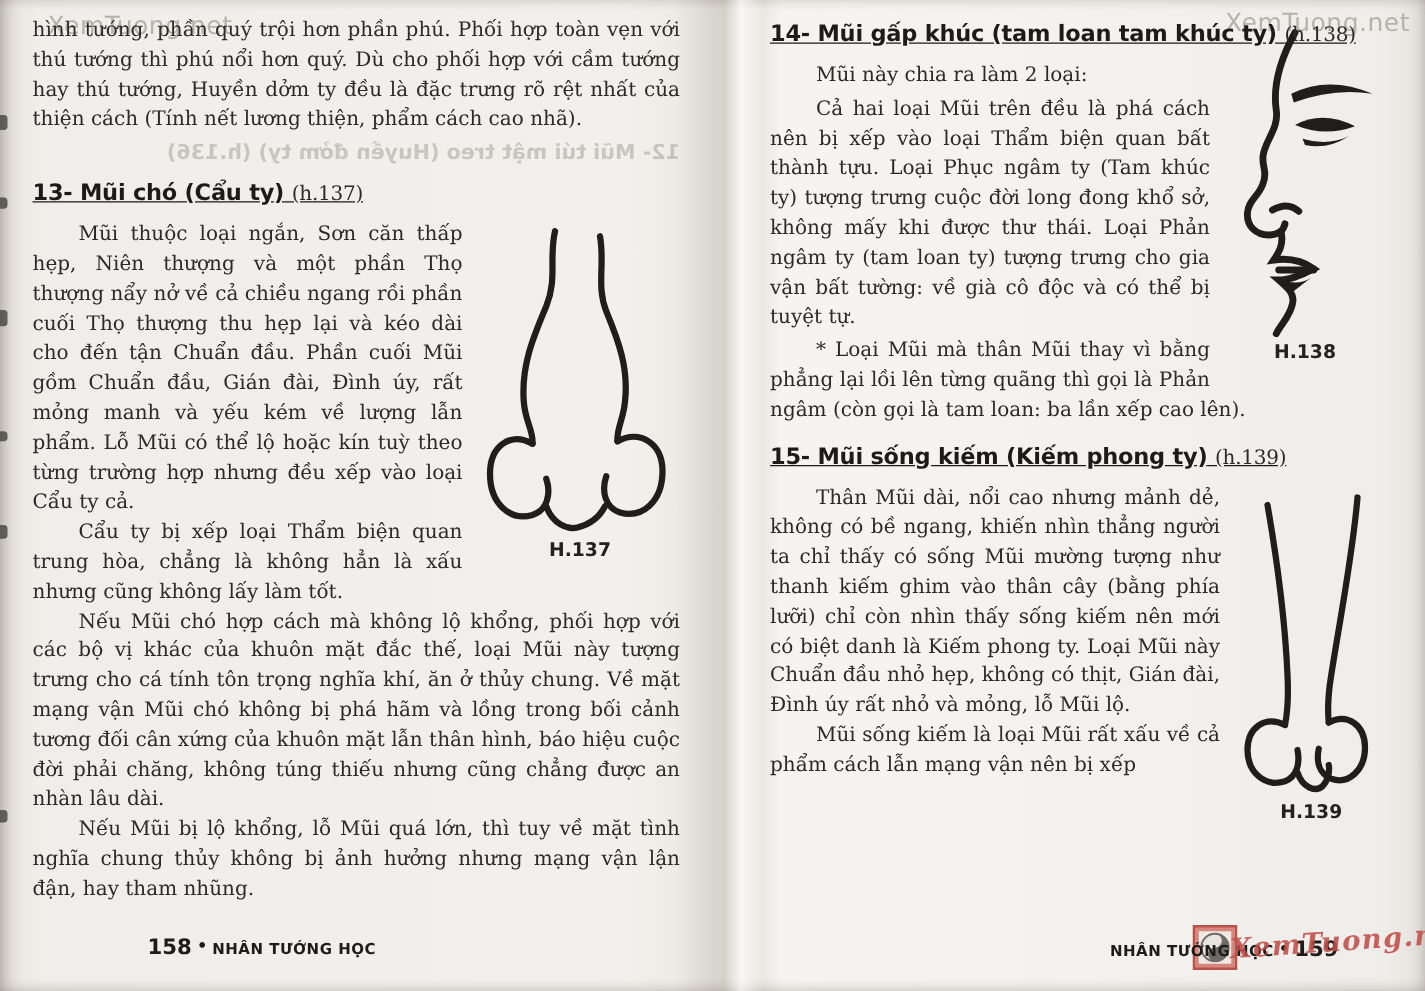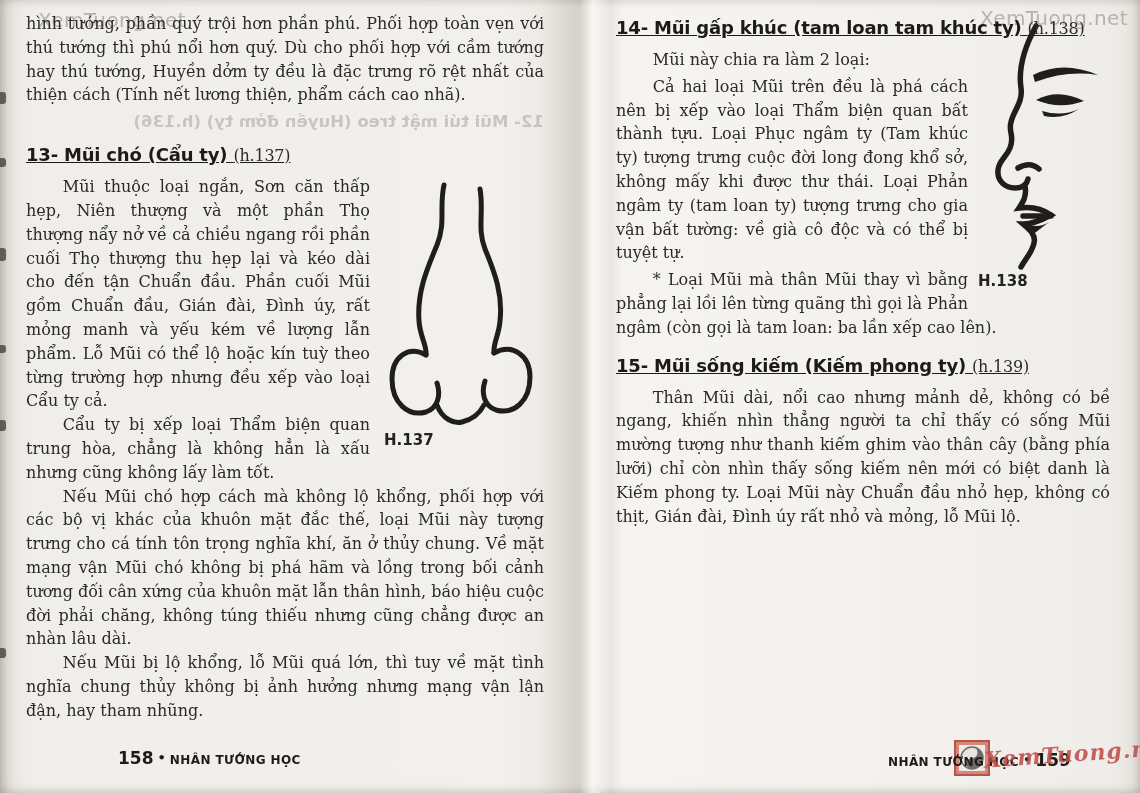--- a/index.html
+++ b/index.html
@@ -38,21 +38,21 @@
   .ind { text-indent:2.3em; }
   .heading {
     margin:10px 0 8px 0; color:#1c1b19;
     font:bold 18px/24px "DejaVu Sans", sans-serif;
     letter-spacing:-.2px;
     text-decoration:underline;
   }
   .heading .href { font:16px "DejaVu Serif", serif; font-weight:normal; color:#2b2a27; }
   .flow::after { content:""; display:block; clear:both; }
 
-  .fig { float:right; margin:4px 0 4px 14px; text-align:left; }
+  .fig { float:right; margin:4px 0 4px 14px; text-align:center; }
   .fig svg { display:block; margin:0 auto; }
   .fig-label { font:bold 15px "DejaVu Sans", sans-serif; color:#232220; margin-top:2px; }
   .fig137 { width:160px; }
   .fig138 { width:132px; margin-top:-30px; margin-left:10px; }
   .fig139 { width:122px; margin-left:12px; }
 
   .wm {
     position:absolute; font:20px "DejaVu Sans", sans-serif;
     color:#b2b0ab; letter-spacing:.4px; opacity:.95; pointer-events:none;
   }
@@ -147,21 +147,34 @@
         <figcaption class="fig-label">H.138</figcaption>
       </figure>
       <p class="body ind">Mũi này chia ra làm 2 loại:</p>
       <p class="body ind" style="margin-top:3px">Cả hai loại Mũi trên đều là phá cách nên bị xếp vào loại Thẩm biện quan bất thành tựu. Loại Phục ngâm ty (Tam khúc ty) tượng trưng cuộc đời long đong khổ sở, không mấy khi được thư thái. Loại Phản ngâm ty (tam loan ty) tượng trưng cho gia vận bất tường: về già cô độc và có thể bị tuyệt tự.</p>
       <p class="body ind" style="margin-top:3px">* Loại Mũi mà thân Mũi thay vì bằng phẳng lại lồi lên từng quãng thì gọi là Phản ngâm (còn gọi là tam loan: ba lần xếp cao lên).</p>
     </div>
 
     <h3 class="heading" style="margin-top:14px"><span>15- Mũi sống kiếm (Kiếm phong ty)</span> <span class="href">(h.139)</span></h3>
 
     <div class="flow">
+      <figure class="fig fig139">
+        <svg width="122" height="248" viewBox="0 0 122 248">
+          <g fill="none" stroke="#1f1e1c" stroke-width="5" stroke-linecap="round">
+            <path d="M 26 14 C 34 60 40 105 42 150 C 43 170 42 180 40 190"></path>
+            <path d="M 98 8 C 94 55 84 105 77 150 C 74 168 74 178 75 188"></path>
+            <path d="M 40 190 C 24 182 10 192 10 210 C 10 228 24 240 40 235 C 50 231 52 220 50 210"></path>
+            <path d="M 75 188 C 90 180 104 190 104 208 C 104 226 91 238 77 233 C 67 229 65 219 67 209"></path>
+            <path d="M 50 228 C 54 240 64 244 70 239 C 74 235 76 228 75 222"></path>
+          </g>
+        </svg>
+        <figcaption class="fig-label">H.139</figcaption>
+      </figure>
       <p class="body ind">Thân Mũi dài, nổi cao nhưng mảnh dẻ, không có bề ngang, khiến nhìn thẳng người ta chỉ thấy có sống Mũi mường tượng như thanh kiếm ghim vào thân cây (bằng phía lưỡi) chỉ còn nhìn thấy sống kiếm nên mới có biệt danh là Kiếm phong ty. Loại Mũi này Chuẩn đầu nhỏ hẹp, không có thịt, Gián đài, Đình úy rất nhỏ và mỏng, lỗ Mũi lộ.</p>
+      <p class="body ind">Mũi sống kiếm là loại Mũi rất xấu về cả phẩm cách lẫn mạng vận nên bị xếp</p>
     </div>
   </div>
 
   <div class="footer footer-left"><span class="pg-num">158</span><span class="pg-sep">•</span><span class="pg-title">NHÂN TƯỚNG HỌC</span></div>
 
   <div class="logo">
     <svg width="36" height="36" viewBox="0 0 36 36">
       <rect x="1" y="1" width="34" height="34" fill="#d6867d" stroke="#b8534a" stroke-width="2"></rect>
       <rect x="5" y="5" width="26" height="26" fill="#efe9e4"></rect>
       <circle cx="18" cy="18" r="11" fill="#e8e5e0" stroke="#6e6b66" stroke-width="1.5"></circle>

